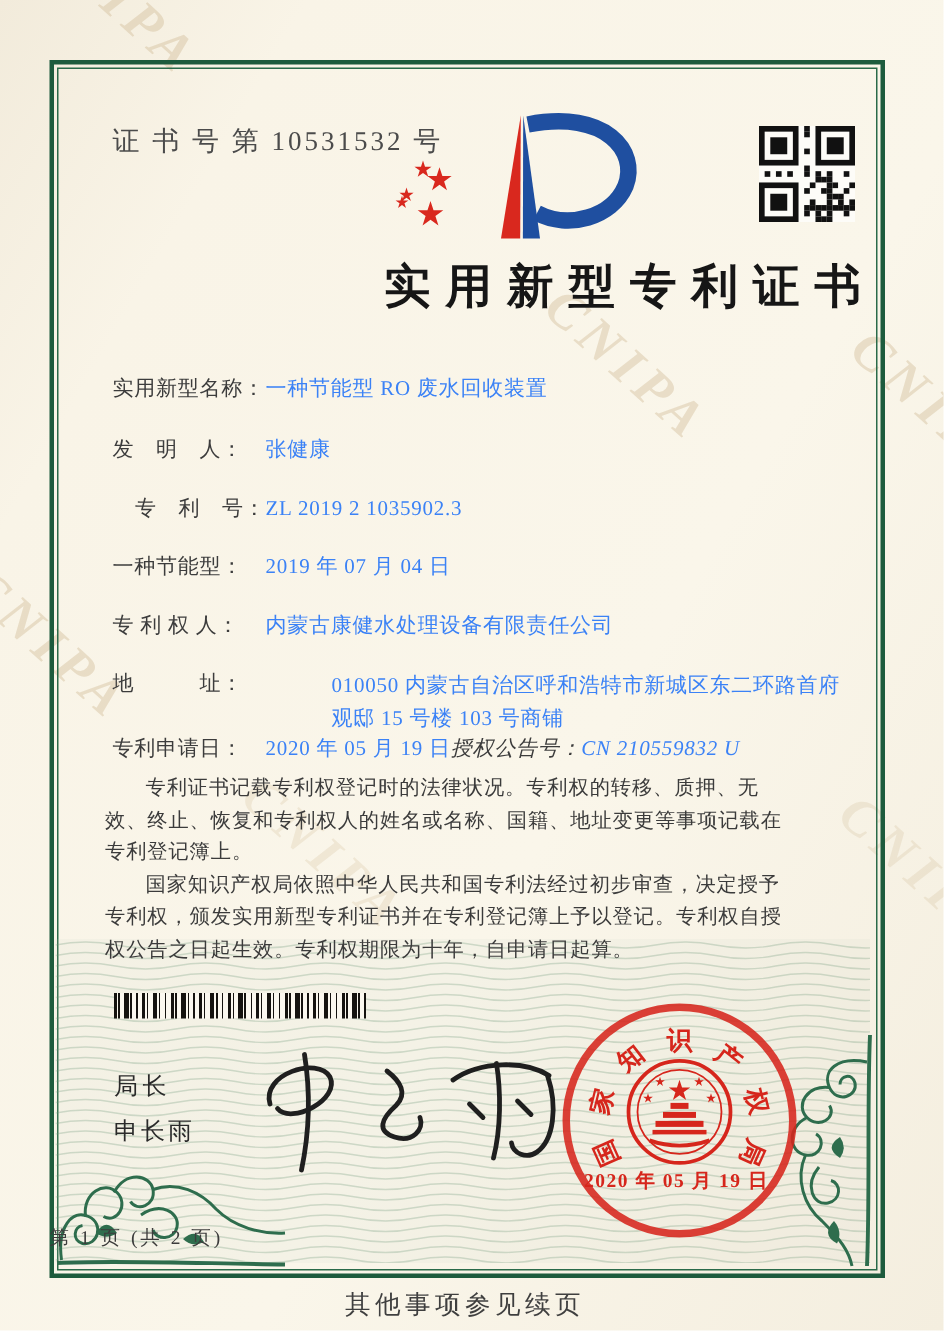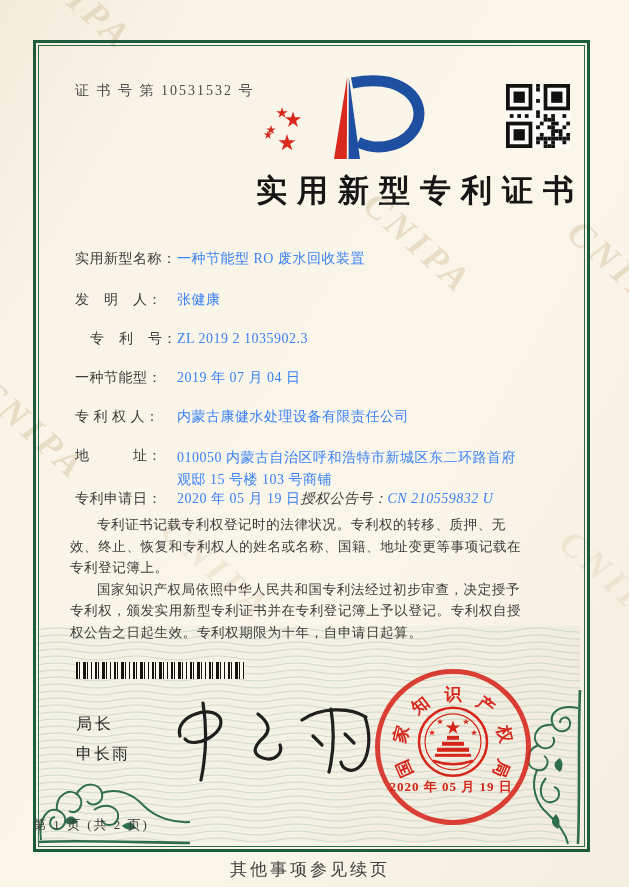--- a/index.html
+++ b/index.html
@@ -14,31 +14,31 @@
       z-index:0;user-select:none;font-family:"Liberation Serif",serif;}
   
   .frame{position:absolute;left:33px;top:40px;width:551px;height:806px;
          border:3px solid #1d5b3d;z-index:1;}
   .frame-inner{position:absolute;inset:2px;border:1px solid #2a6a49;}
   
   .waves{position:absolute;left:37px;top:626px;width:543px;height:216px;z-index:1;
          background:rgba(196,210,192,0.10);}
   .waves svg{display:block;}
   
-  .cert-no{position:absolute;left:75px;top:82px;font-size:14px;letter-spacing:2px;
+  .cert-no{position:absolute;left:75px;top:82px;font-size:18px;letter-spacing:2px;
            color:#4b4b4b;z-index:2;}
   .logo{position:absolute;left:256px;top:73px;width:175px;height:92px;z-index:2;}
   .qr{position:absolute;left:506px;top:84px;width:64px;height:64px;z-index:2;background:#fdfcf8;}
   .title{position:absolute;left:33px;top:170px;width:551px;text-align:right;
          font-size:31px;font-weight:bold;letter-spacing:10px;color:#161616;z-index:2;}
   
   .row{position:absolute;left:75px;font-size:14px;letter-spacing:0.5px;color:#3c3c3c;z-index:2;white-space:nowrap;}
   .flabel{display:inline-block;width:102px;white-space:pre;color:#3c3c3c;}
   .fvalue{color:#3b82f6;}
-  .fvalue.addr{display:inline-block;width:340px;white-space:normal;vertical-align:top;line-height:22px;}
+  .fvalue.addr{display:inline-block;width:340px;white-space:normal;vertical-align:top;line-height:22px;margin-left:44px;}
   .pair2{font-style:italic;}
   
   .paras{position:absolute;left:70px;top:514px;width:462px;font-size:13.5px;
          line-height:21.5px;color:#3b3b3b;z-index:2;letter-spacing:0.6px;}
   .paras p{margin:0;text-indent:2em;}
   
   .barcode{position:absolute;left:76px;top:662px;width:168px;height:17px;z-index:2;
     background:repeating-linear-gradient(90deg,
       #15130f 0 2px,#fbf8ef 2px 3px,#15130f 3px 4px,#fbf8ef 4px 7px,
       #15130f 7px 10px,#fbf8ef 10px 11px,#15130f 11px 12px,#fbf8ef 12px 15px,

